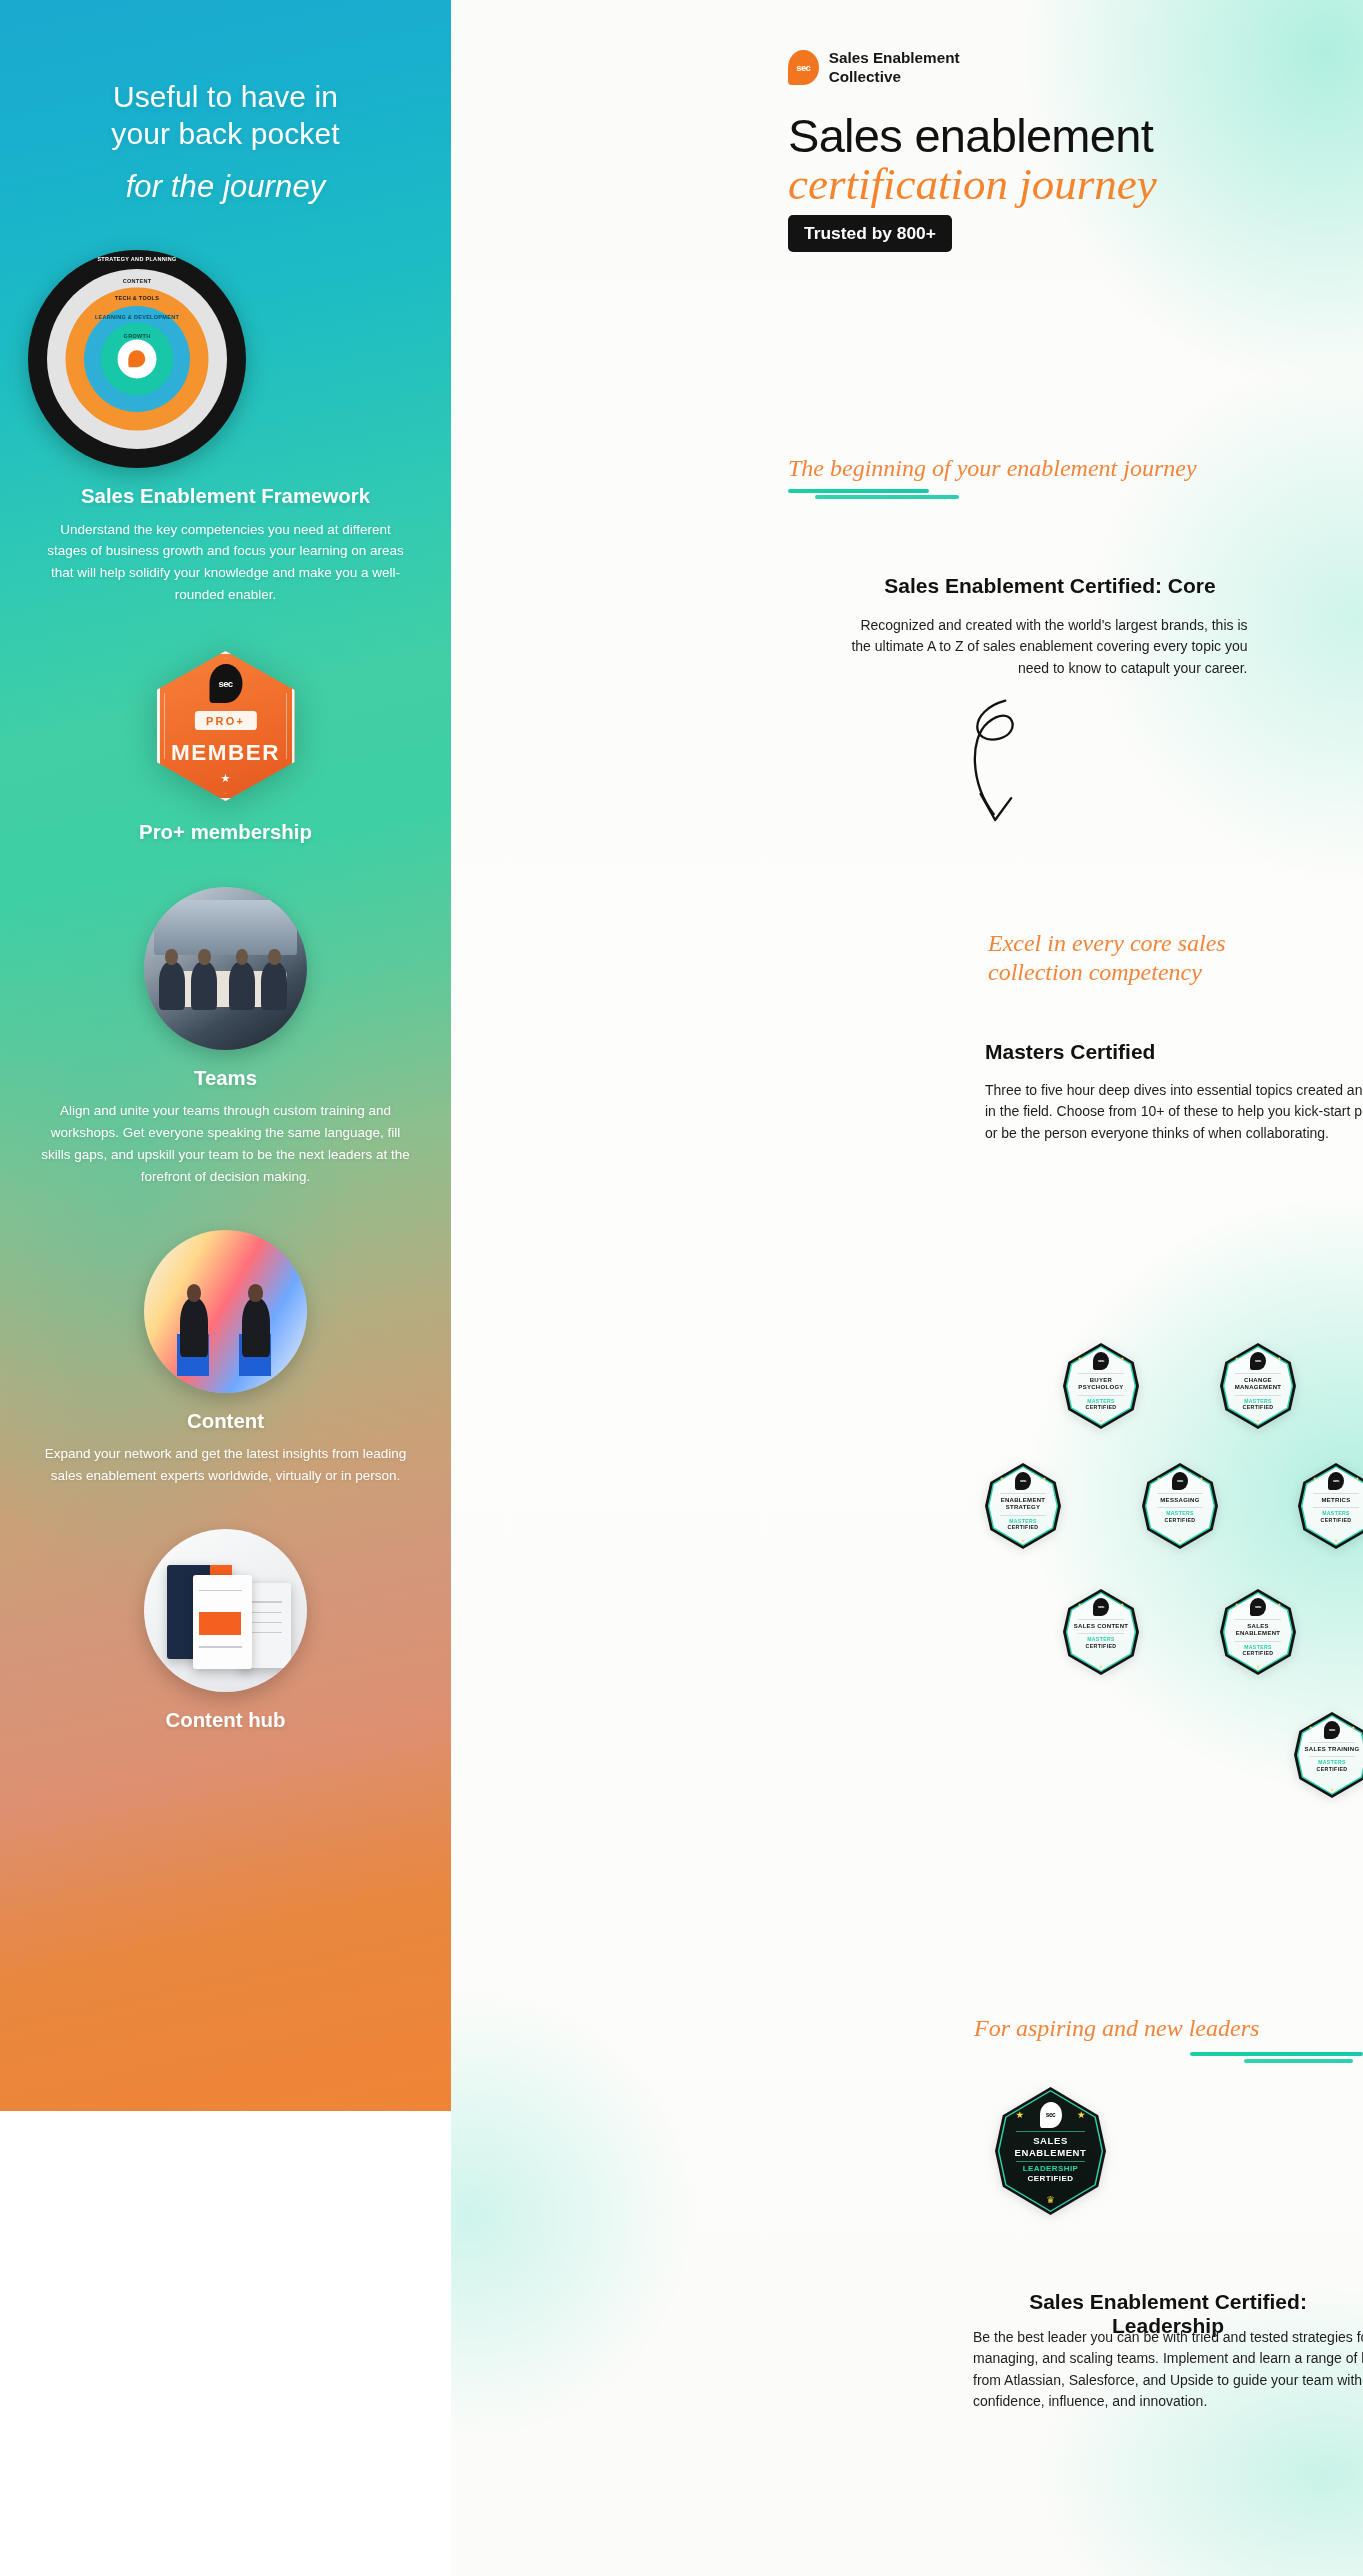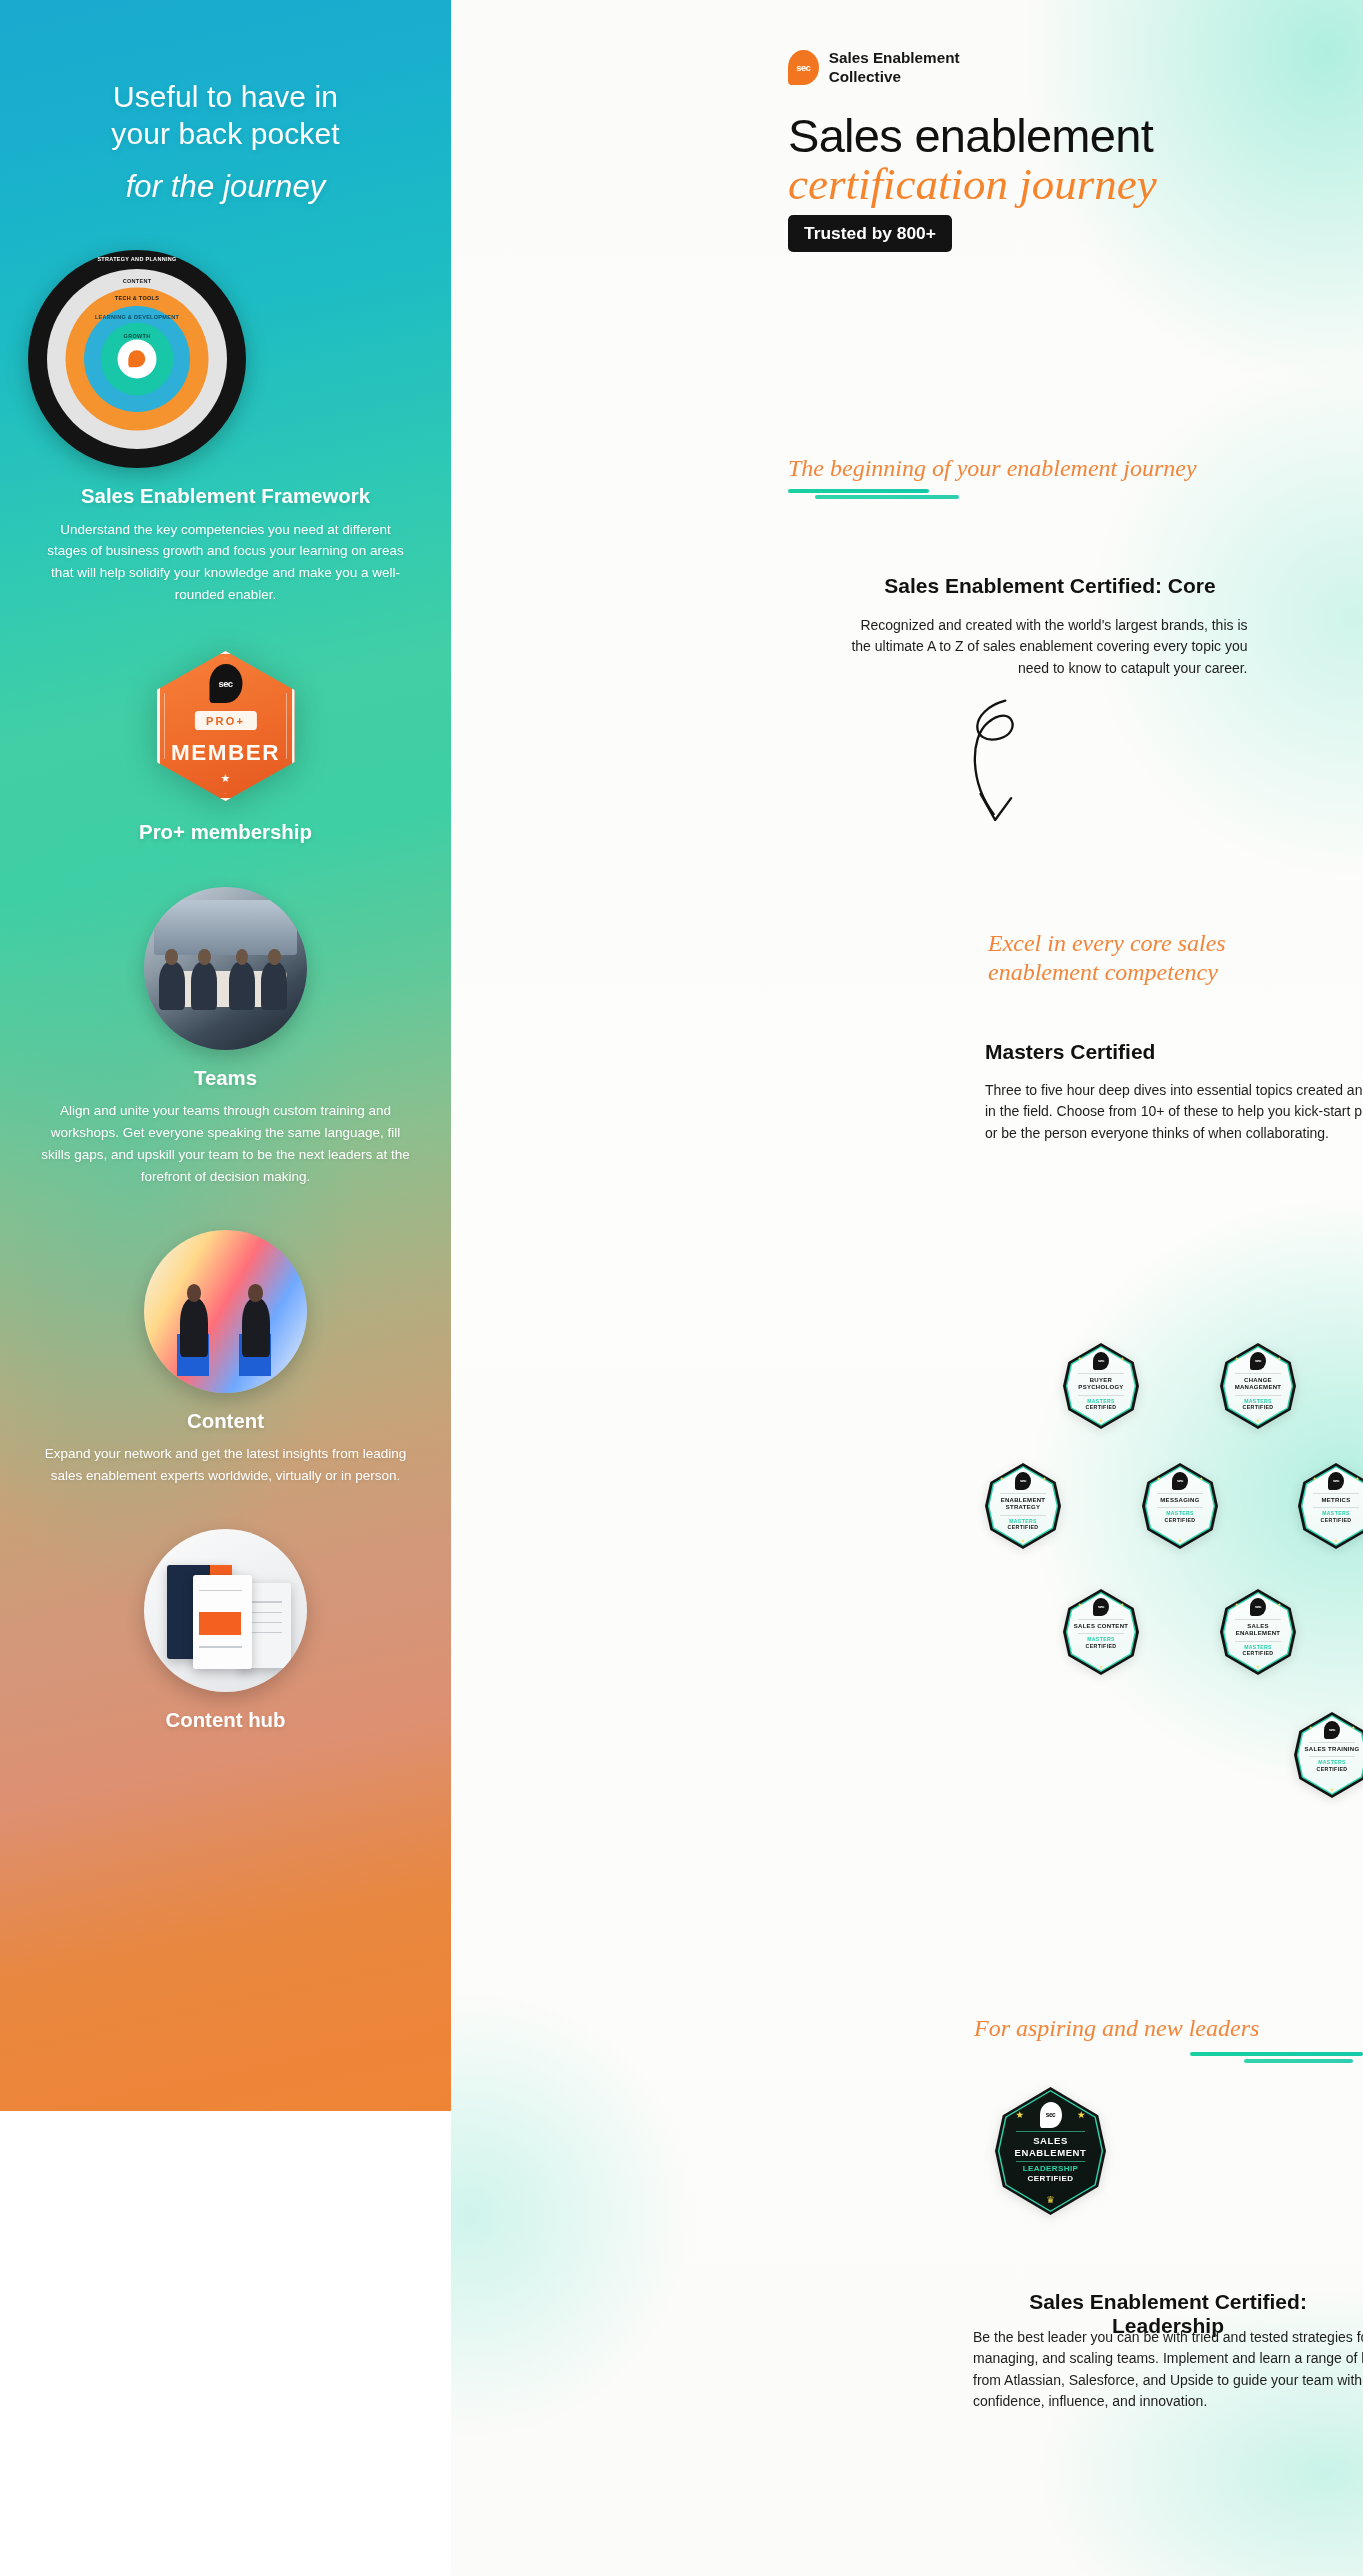--- a/index.html
+++ b/index.html
@@ -426,21 +426,21 @@
     <div class="sec-title" style="left:599px; top:574px; transform:translateX(-50%); white-space:nowrap;">Sales Enablement Certified: Core</div>
     <div class="sec-body" style="left:596px; top:609px; width:401px; transform:translateX(-50%); text-align:right;margin-top:6px;">Recognized and created with the world's largest brands, this is the ultimate A to Z of sales enablement covering every topic you need to know to catapult your career.</div>
 
     <svg class="arrow" style="left:509px; top:692px;" width="95" height="160" viewBox="0 0 130 220">
       <path d="M62,12 C10,26 14,74 54,64 C86,56 72,14 38,42 C12,64 14,126 46,168" fill="none" stroke="#121212" stroke-width="3.2" stroke-linecap="round"></path>
       <path d="M28,140 L48,176 L70,146" fill="none" stroke="#121212" stroke-width="3.2" stroke-linecap="round" stroke-linejoin="round"></path>
     </svg>
 
     <div class="scriptline" style="left:537px; top:929px;">
       <div>Excel in every core sales</div>
-      <div>enablement competency</div>
+      <div>collection competency</div>
     </div>
 
     <div class="sec-title" style="left:534px; top:1040px;">Masters Certified</div>
     <div class="sec-body" style="left:534px; top:1080px; width:489px;">Three to five hour deep dives into essential topics created and led by an expert in the field. Choose from 10+ of these to help you kick-start projects with ease or be the person everyone thinks of when collaborating.</div>
 
     <div class="hex" style="left:612px; top:1343px;">
         <div class="shell"></div>
         <div class="mint"></div>
         <div class="face">
           <div class="logo">

